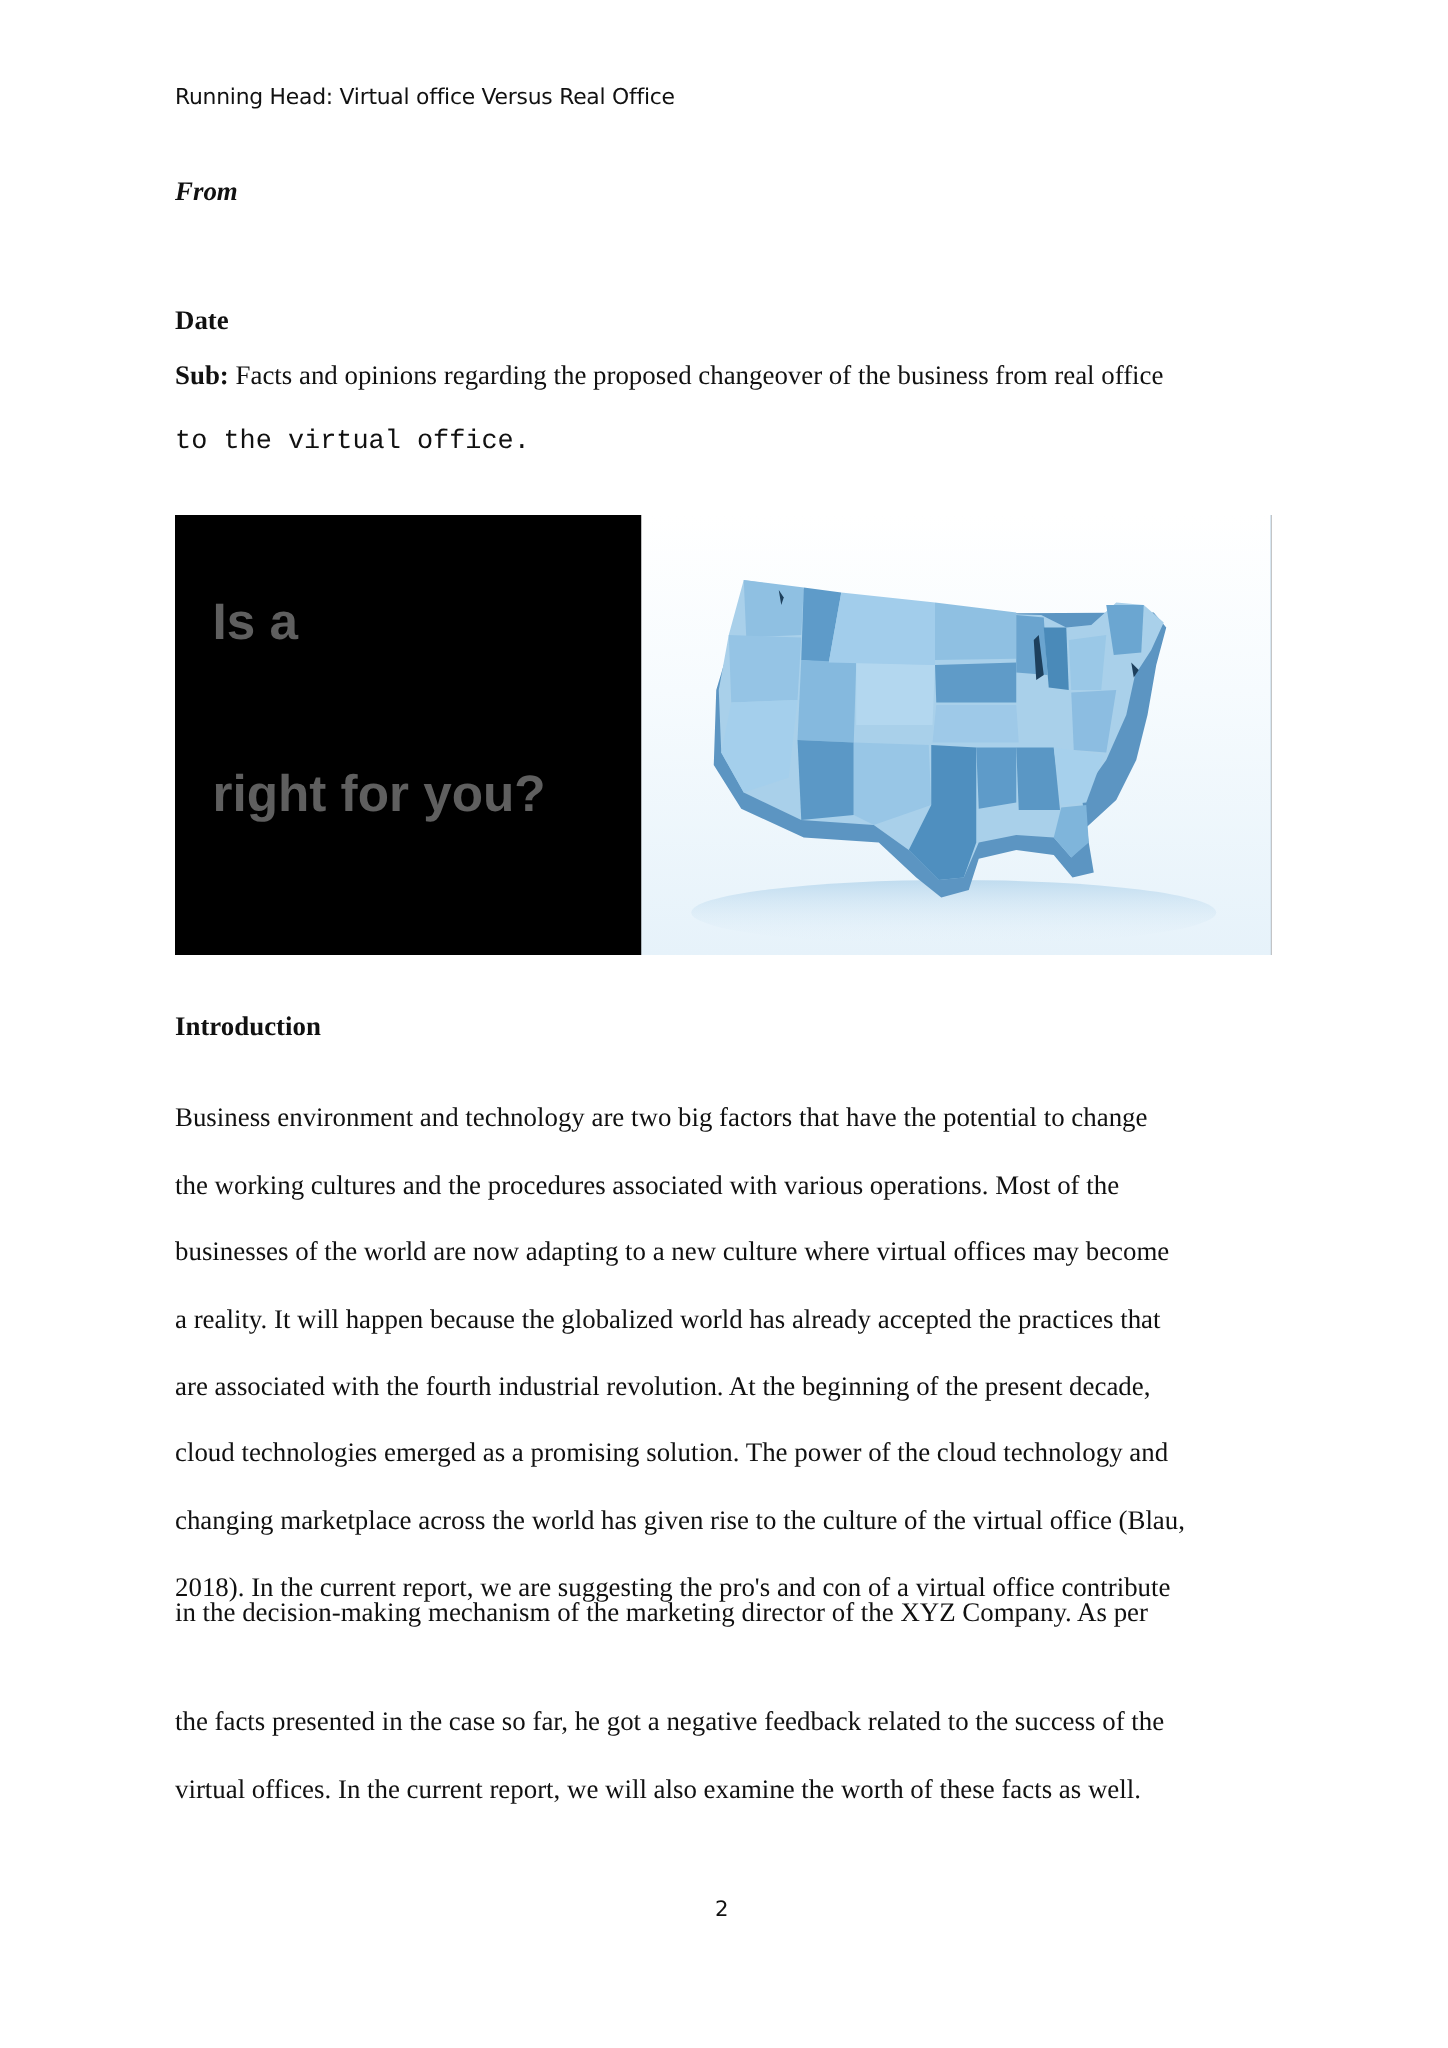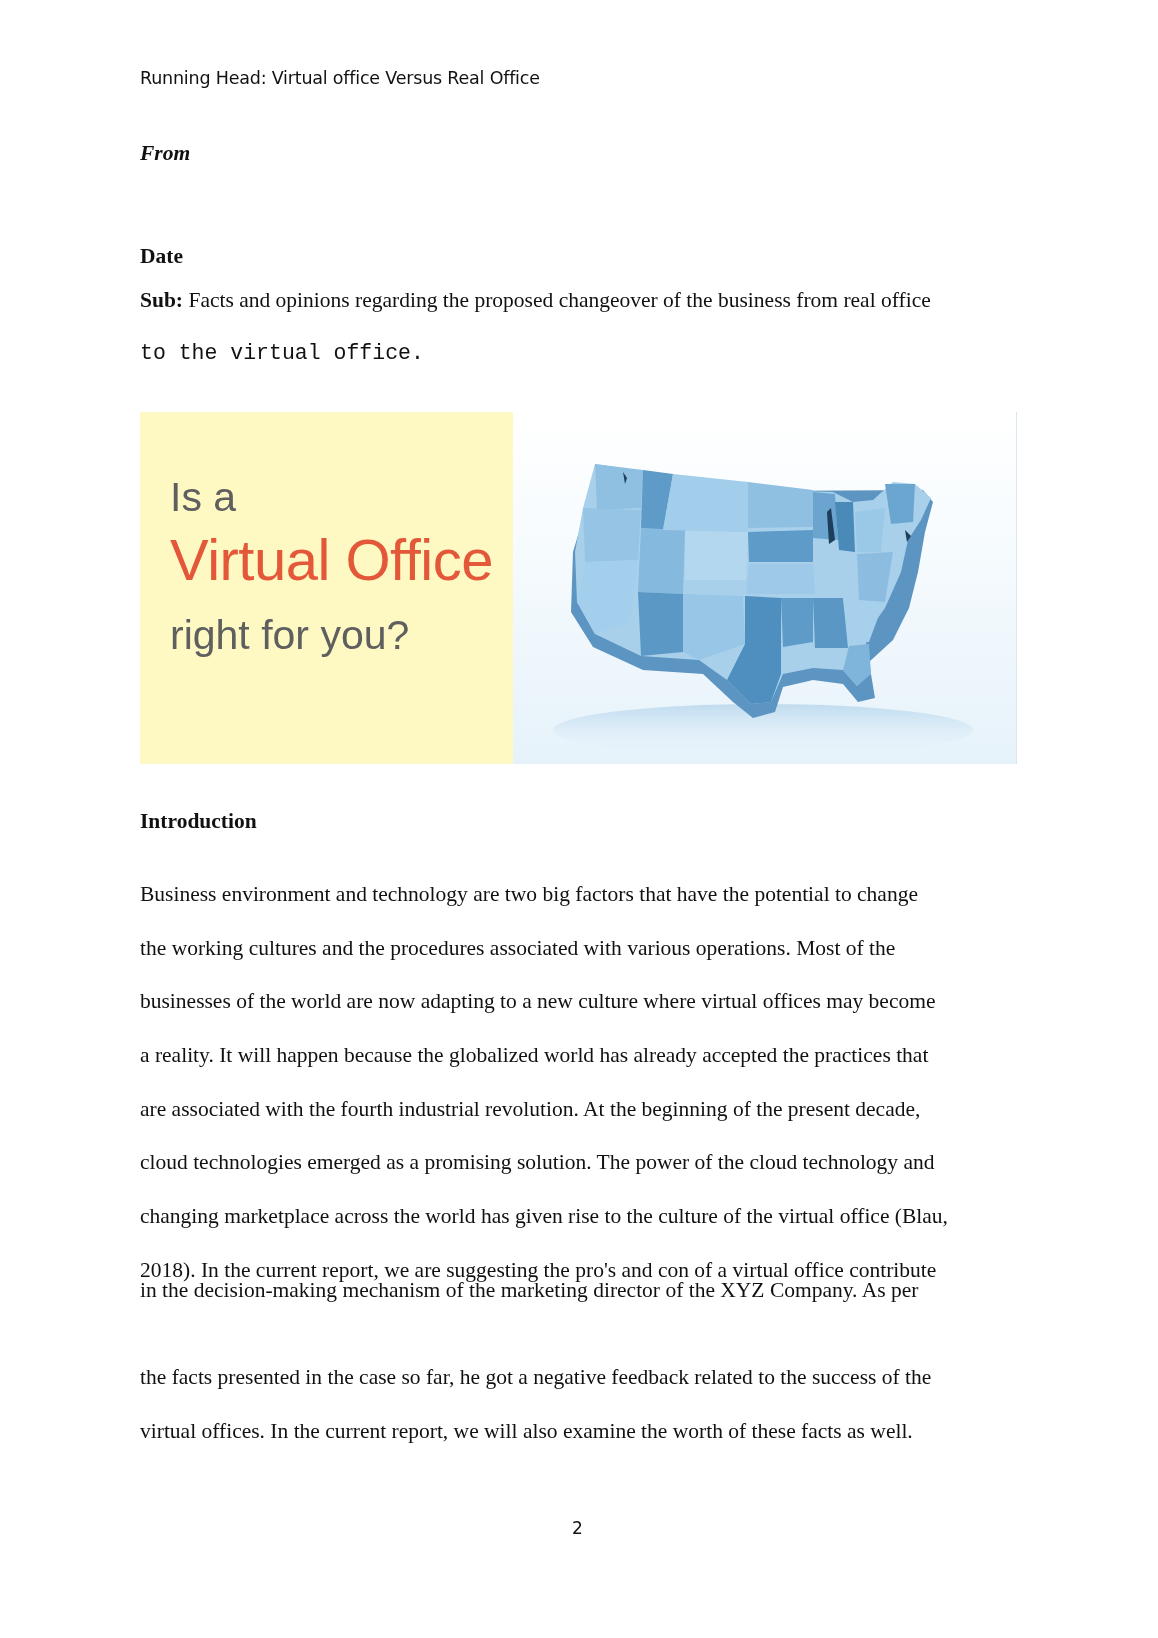--- a/index.html
+++ b/index.html
@@ -14,21 +14,21 @@
     .label { position: absolute; left: 140px; font-weight: bold; }
     .from { top: 141px; font-style: italic; }
     .date { top: 214px; margin-top: 30px; }
     .sub-line { position: absolute; left: 140px; white-space: nowrap; }
     .sub-line1 { top: 288px; }
     .sub-line2 { top: 341px; font-family: Liberation Mono, monospace; }
     .b { font-weight: bold; }
 
     .figure {
       position: absolute; left: 140px; top: 412px; width: 877px; height: 352px;
-      background: #fef9c3; overflow: hidden;
+      background: #000000; overflow: hidden; font-weight: bold;
     }
     .figure .fade {
       position: absolute; left: 373px; top: 0; width: 504px; height: 352px;
       background: linear-gradient(180deg, #ffffff 0%, #f6fbfe 40%, #e6f2fa 100%);
     }
     .figure .right-edge { position: absolute; right: 0; top: 0; width: 1px; height: 352px; background: #d7e6f1; }
     .promo { position: absolute; left: 30px; font-family: "Liberation Sans", sans-serif; }
     .promo-1 { top: 62px; font-size: 41px; color: #5f5f5f; }
     .promo-2 { top: 114px; font-size: 58px; color: #e4583a; letter-spacing: -0.5px; }
     .promo-3 { top: 200px; font-size: 41px; color: #5f5f5f; }
@@ -50,21 +50,20 @@
 
   <div class="serif label from">From</div>
   <div class="serif label date">Date</div>
 
   <div class="serif sub-line sub-line1"><span class="b">Sub:</span><span style="white-space:pre"> Facts and opinions regarding the proposed changeover of the business from real office</span></div>
   <div class="serif sub-line sub-line2">to the virtual office.</div>
 
   <div class="figure">
     <div class="fade"></div>
     <div class="promo promo-1">Is a</div>
-    <div class="promo promo-2">Virtual Office</div>
     <div class="promo promo-3">right for you?</div>
 
     <svg class="map-svg" width="504" height="352" viewBox="0 0 504 352">
       <defs>
         <linearGradient id="refl" x1="0" y1="0" x2="0" y2="1">
           <stop offset="0" stop-color="#9cc7e5" stop-opacity="0.55"></stop>
           <stop offset="1" stop-color="#e6f2fa" stop-opacity="0"></stop>
         </linearGradient>
       </defs>
 

